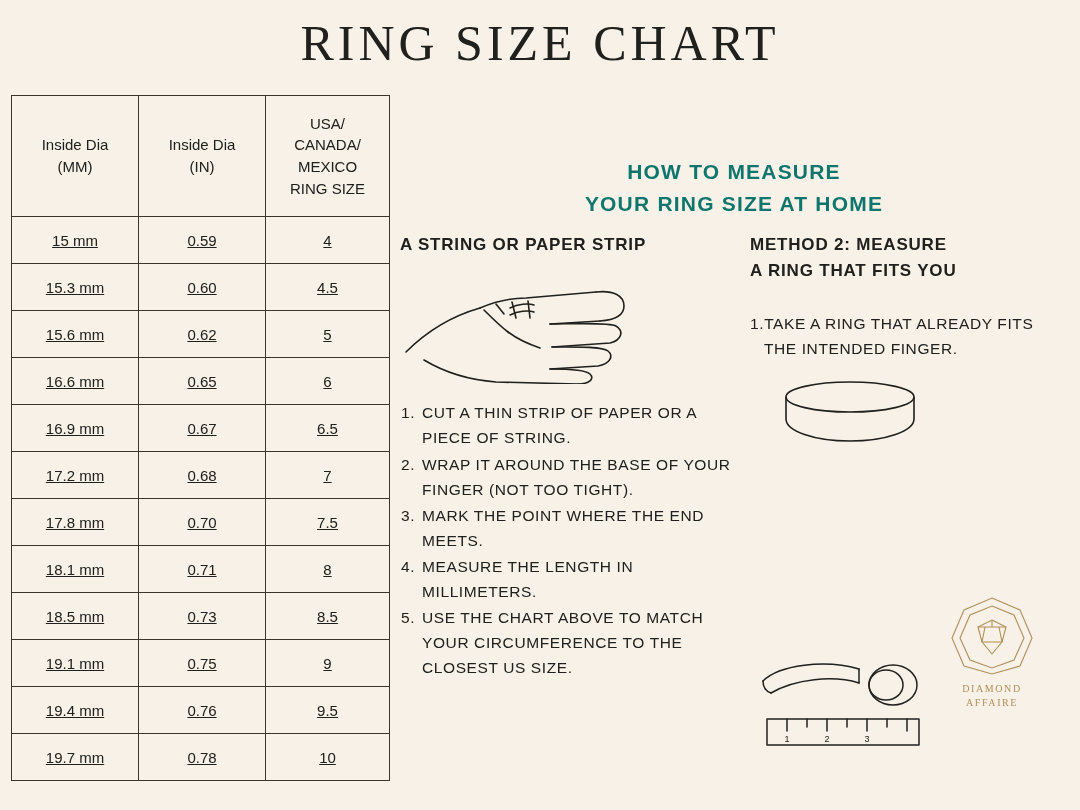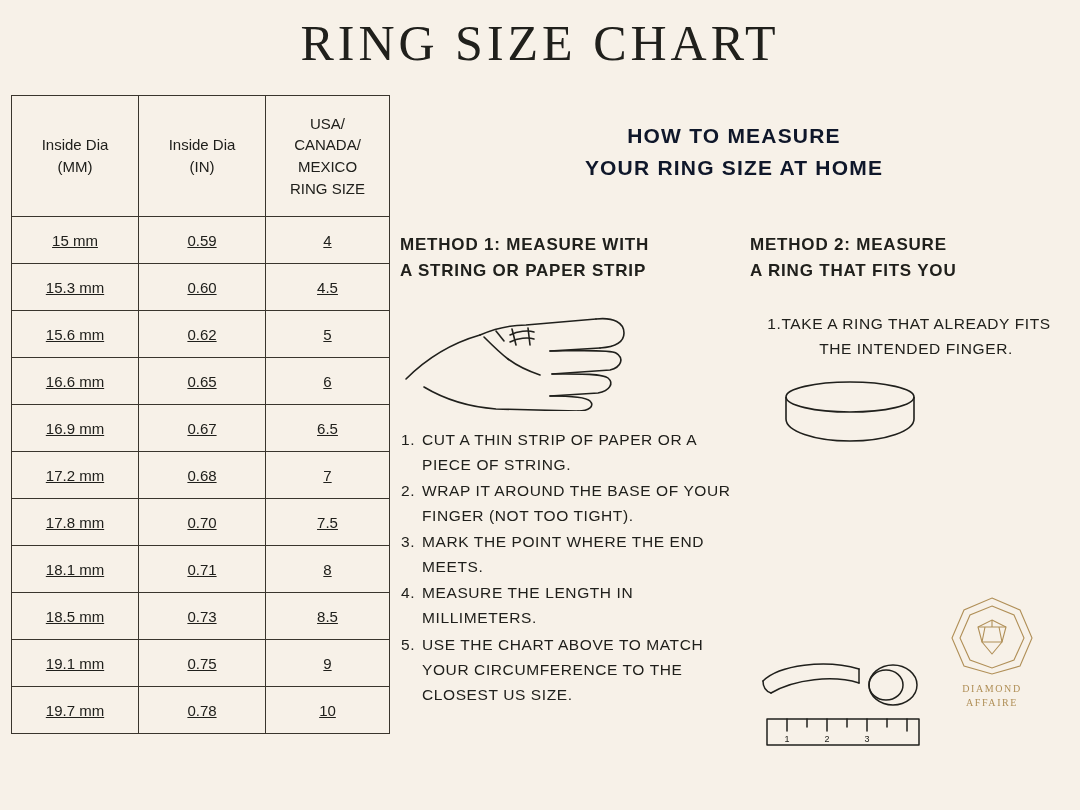--- a/index.html
+++ b/index.html
@@ -78,21 +78,22 @@
     left: 400px;
     top: 120px;
     width: 668px;
   }
   .howto-title {
     text-align: center;
     font-size: 21px;
     font-weight: bold;
     letter-spacing: 1.2px;
     line-height: 1.5;
-    color: #0f172a;
+    color: #0f766e;
+    margin-top: 36px;
   }
   .howto-title .l2 { display: block; }
 
   .methods {
     position: absolute;
     left: 400px;
     top: 232px;
     width: 668px;
     display: flex;
     gap: 0;
@@ -125,21 +126,20 @@
   ol.steps-list li {
     margin-bottom: 1px;
     padding-left: 2px;
   }
   .m2-step {
     margin-bottom: 14px;
   }
   .m2-step.indent {
     padding-left: 14px;
     text-indent: -14px;
-    text-align: center;
   }
 
   
   .hand-art {
     margin: 16px 0 12px 0;
   }
   .band-art {
     margin: 10px 0 8px 0;
   }
   .ruler-art {
@@ -243,40 +243,44 @@
           <td>18.5 mm</td>
           <td>0.73</td>
           <td>8.5</td>
         </tr>
         <tr>
           <td>19.1 mm</td>
           <td>0.75</td>
           <td>9</td>
         </tr>
         <tr>
+          <td>19.4 mm</td>
+          <td>0.76</td>
+          <td>9.5</td>
+        </tr>
+        <tr>
           <td>19.7 mm</td>
           <td>0.78</td>
           <td>10</td>
         </tr>
       </tbody>
     </table>
   </div>
 
   <div class="howto">
     <div class="howto-title">
       <span>HOW TO MEASURE</span>
       <span class="l2">YOUR RING SIZE AT HOME</span>
     </div>
   </div>
 
   <div class="methods">
 
     <div class="method method-1">
       <div class="method-head">
-        <div>METHOD 1: MEASURE WITH</div>
         <div>A STRING OR PAPER STRIP</div>
       </div>
 
       <div class="hand-art">
         <svg width="260" height="110" viewBox="0 0 260 110" fill="none" stroke="#20201c" stroke-width="1.6" stroke-linecap="round" stroke-linejoin="round">
           <path d="M6 78 C 26 58, 52 42, 80 34"></path>
           <path d="M80 34 C 96 27, 112 24, 126 24 L 196 18"></path>
           <path d="M196 18 C 214 16, 224 22, 224 32 C 224 42, 214 46, 200 47"></path>
           <path d="M200 47 L 150 50"></path>
           <path d="M150 50 C 168 50, 210 48, 216 52 C 224 57, 222 66, 210 69 L 152 73"></path>

